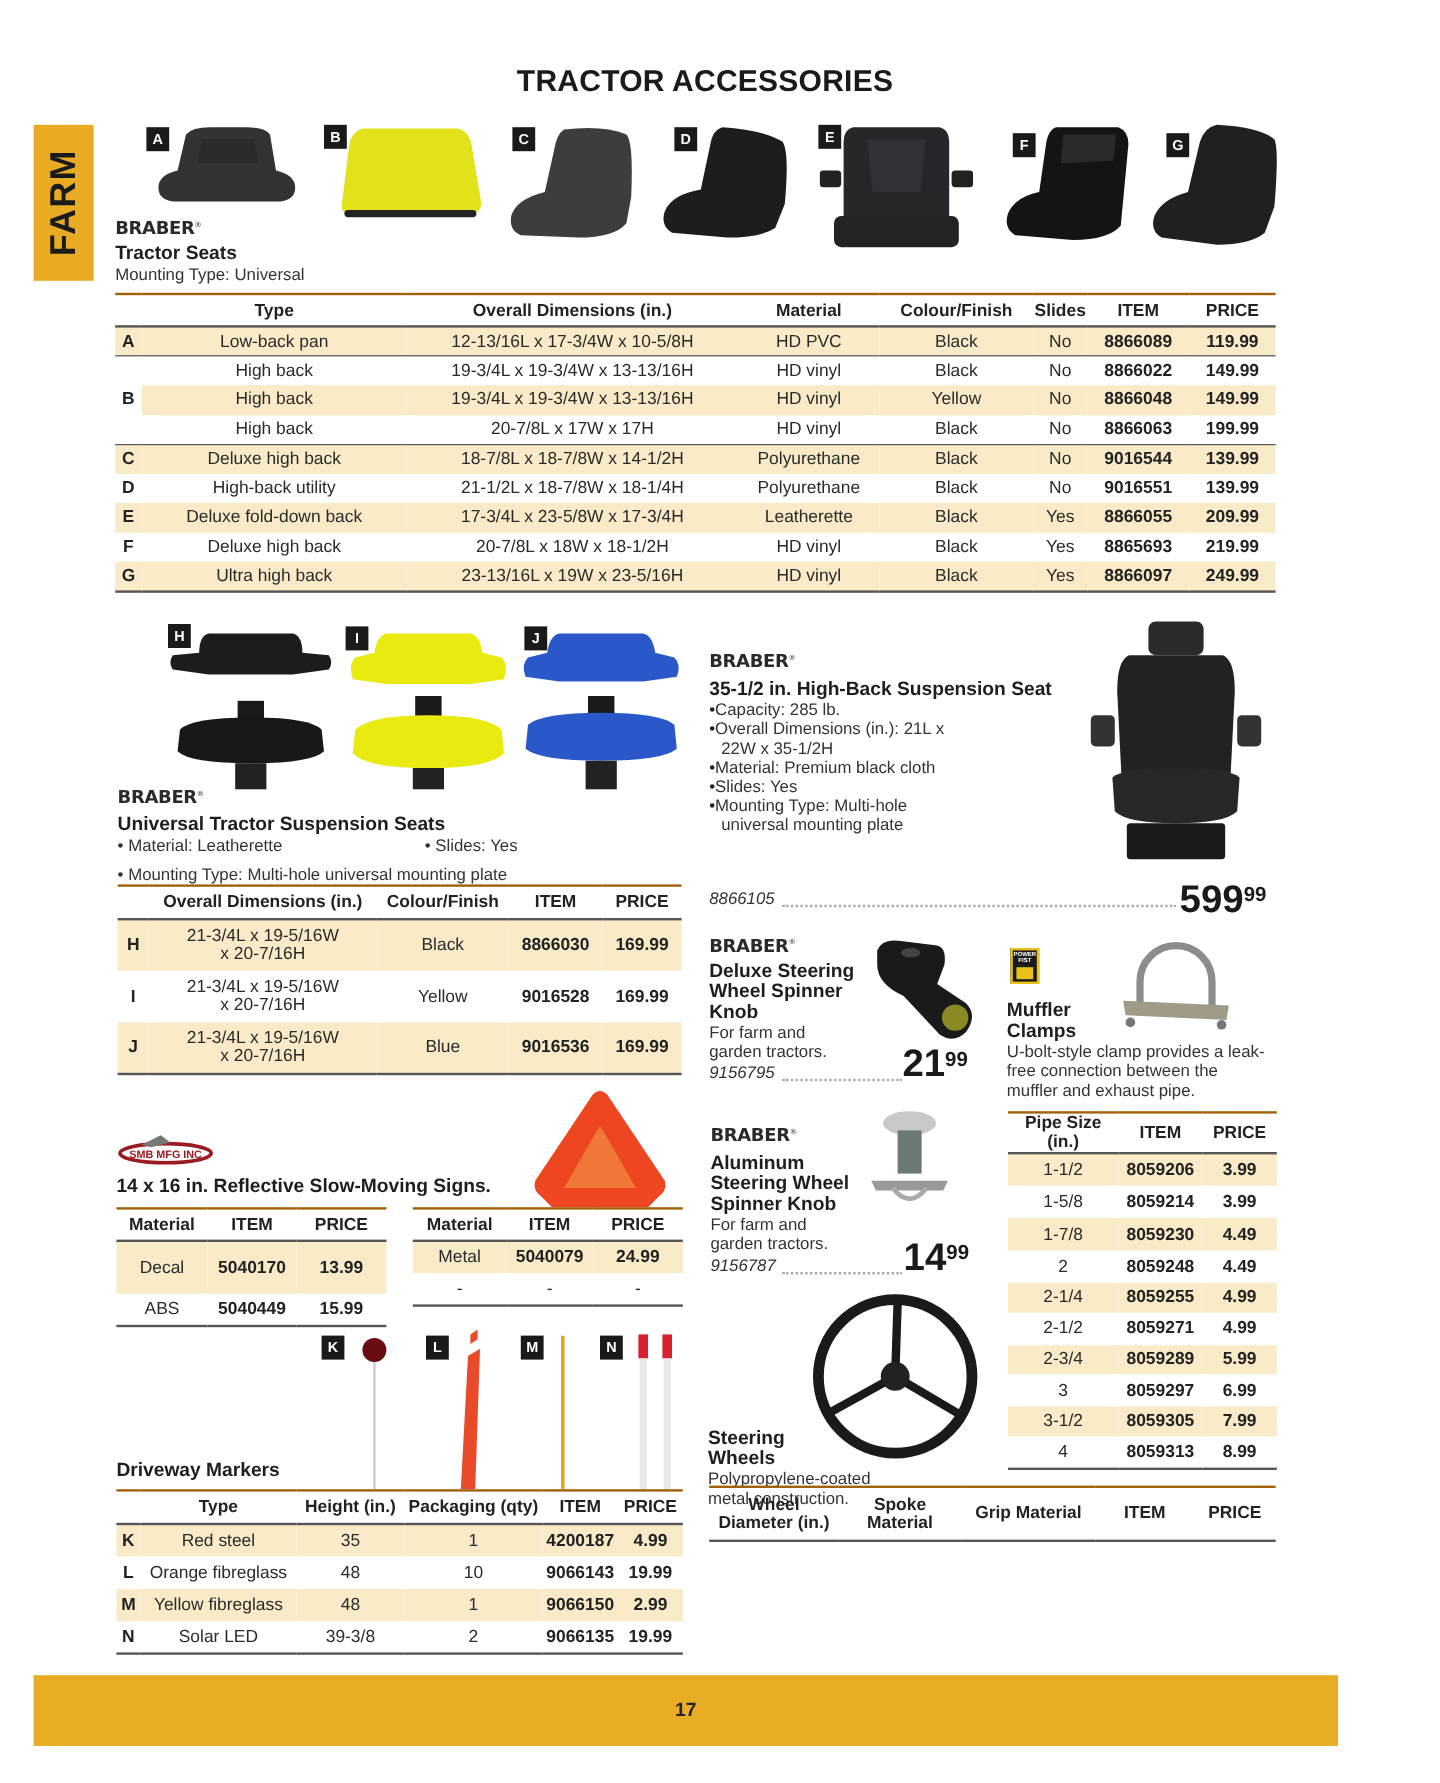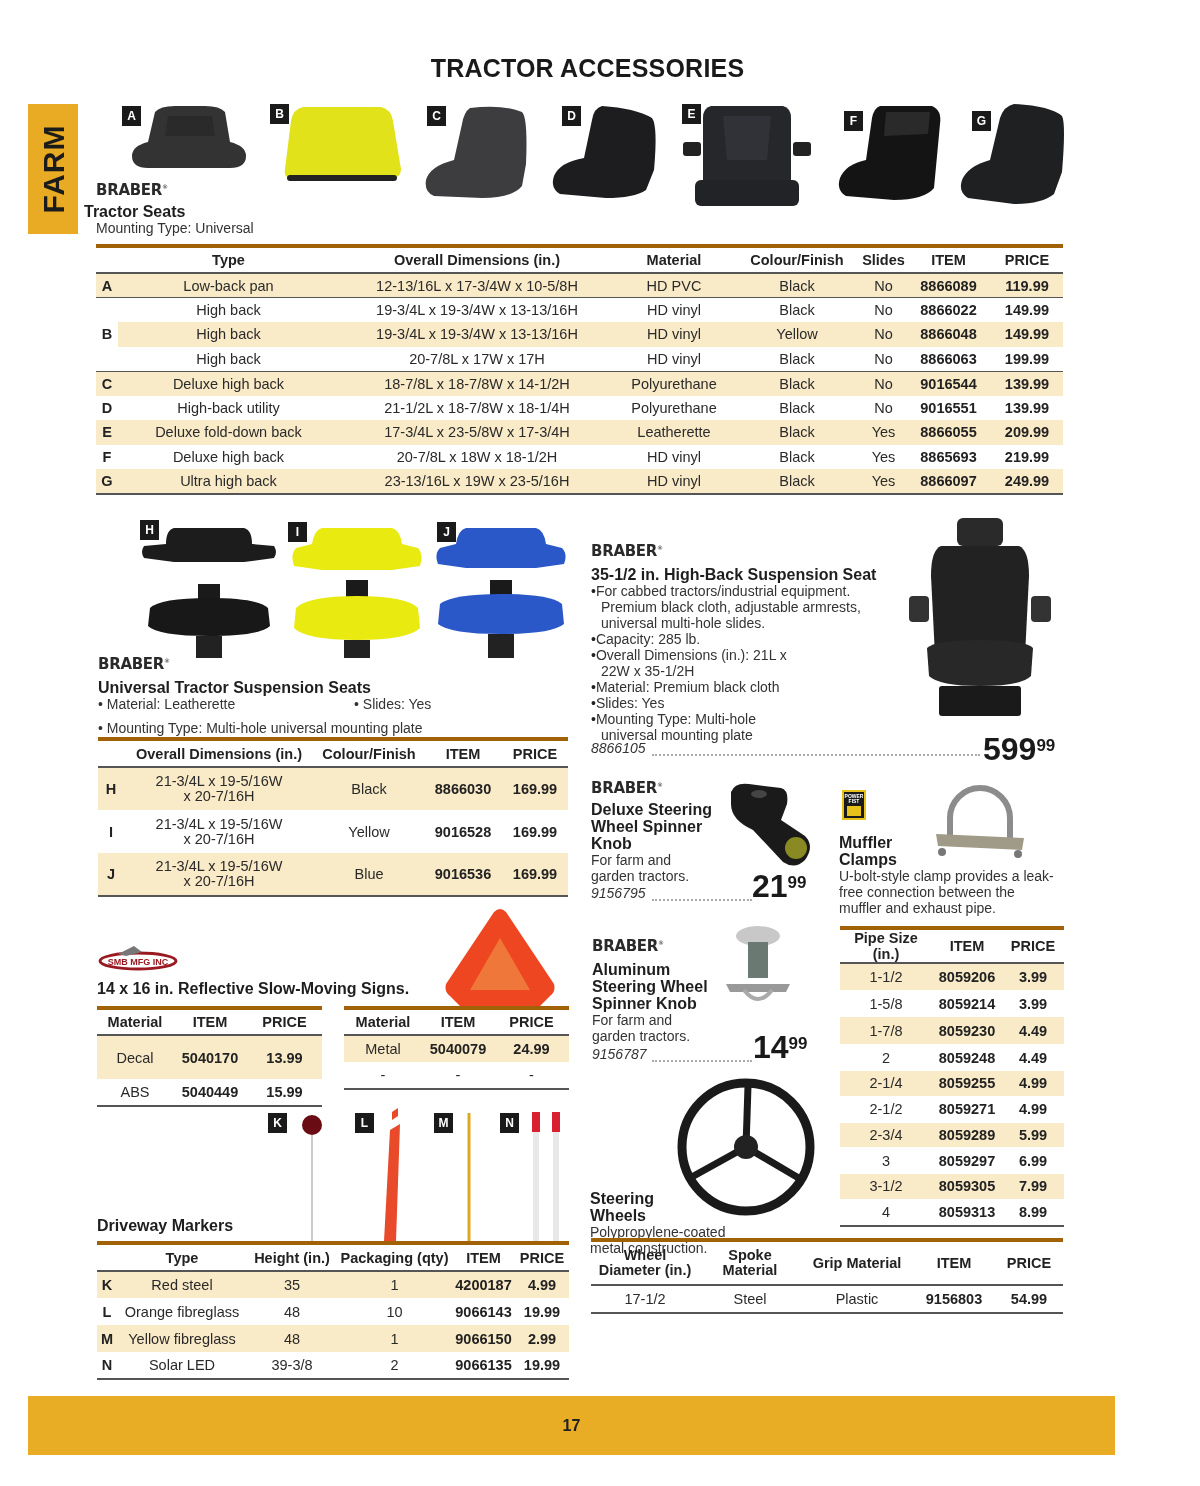--- a/index.html
+++ b/index.html
@@ -11,21 +11,21 @@
   .letter{background:#1a1a1a;color:#fff;font-size:12px;font-weight:bold;width:19px;height:20px;display:flex;align-items:center;justify-content:center}
   .brand{font-family:"DejaVu Sans",sans-serif;font-weight:900;font-size:15px;color:#2a2a2a;letter-spacing:-0.3px}
   .brand sup{font-size:6px;font-weight:normal}
   .ptitle{font-size:16px;font-weight:bold;color:#1e1e1e;line-height:17px}
   .ptext{font-size:14px;color:#333;line-height:16px}
   table{border-collapse:collapse;font-size:14.5px;color:#2a2a2a}
   th{font-weight:bold;color:#222;padding:0;text-align:center}
   td{padding:0;text-align:center;height:24.5px}
   .hl td{background:#faebc8}
   .bold{font-weight:bold;color:#222}
-  .rule-top{border-top:4px solid #a16207}
+  .rule-top{border-top:2px solid #a16207}
   .rule-bot{border-bottom:2px solid #555}
   .sep td{border-top:1.5px solid #555}
   .price-big{font-weight:bold;color:#1a1a1a;font-size:32px;line-height:32px}
   .price-big sup{font-size:17px;vertical-align:top;position:relative;top:-3px}
   .dots{border-bottom:2px dotted #aaa;height:0}
   .footer{left:28px;top:1396px;width:1087px;height:59px;background:#e8ad24;display:flex;align-items:center;justify-content:center;font-weight:bold;font-size:16px;color:#222}
   ul.bul{list-style:none}
   ul.bul li{font-size:14px;line-height:16px;color:#333;padding-left:10px;text-indent:-10px}
   ul.bul li::before{content:"\2022";color:#222}
 </style>
@@ -81,21 +81,21 @@
     </svg>
 </div>
 <div class="abs letter" style="left:972px;top:111px">G</div>
 <div class="abs" style="left:958px;top:102px;width:108px;height:104px">
   <svg width="108" height="104" viewBox="0 0 108 104">
       <path d="M56 2 Q92 4 104 14 Q108 22 104 70 L96 92 Q84 102 56 102 L10 96 Q0 90 4 78 Q10 64 32 58 L42 16 Q46 4 56 2 Z" fill="#1f2022"></path>
     </svg>
 </div>
 
 <div class="abs brand" style="left:96px;top:181px"><span>BRABER</span><sup>®</sup></div>
-<div class="abs ptitle" style="left:84px;top:203px">Tractor Seats</div>
+<div class="abs ptitle" style="left:96px;top:203px">Tractor Seats</div>
 <div class="abs ptext" style="left:96px;top:220px">Mounting Type: Universal</div>
 
 <table class="abs rule-top" style="left:96px;top:244px;width:967px">
   <colgroup>
       <col style="width:22px">
       <col style="width:221px">
       <col style="width:276px">
       <col style="width:118px">
       <col style="width:128px">
       <col style="width:45px">
@@ -289,21 +289,20 @@
         <td>Blue</td>
         <td class="bold">9016536</td>
         <td class="bold">169.99</td>
       </tr>
   </tbody>
 </table>
 
 <div class="abs brand" style="left:591px;top:542px"><span>BRABER</span><sup>®</sup></div>
 <div class="abs ptitle" style="left:591px;top:566px">35-1/2 in. High-Back Suspension Seat</div>
 <ul class="abs bul" style="left:591px;top:583px;width:300px">
-  <li>For cabbed tractors/industrial equipment. Premium black cloth, adjustable armrests, universal multi-hole slides.</li>
   <li>Capacity: 285 lb.</li>
   <li style="width:200px">Overall Dimensions (in.): 21L x 22W x 35-1/2H</li>
   <li>Material: Premium black cloth</li>
   <li>Slides: Yes</li>
   <li style="width:200px">Mounting Type: Multi-hole universal mounting plate</li>
 </ul>
 <div class="abs" style="left:905px;top:516px;width:150px;height:210px">
   <svg width="150" height="210" viewBox="0 0 150 210">
       <rect x="52" y="2" width="46" height="28" rx="6" fill="#2a2a2a"></rect>
       <path d="M36 30 L114 30 Q124 34 124 60 L120 140 L30 140 L26 60 Q26 34 36 30 Z" fill="#222"></path>
@@ -451,27 +450,20 @@
   <thead>
       <tr style="height:45px;border-bottom:2px solid #555;line-height:15px">
     <th style="padding:0 6px">Wheel Diameter (in.)</th>
     <th style="padding:0 20px">Spoke Material</th>
     <th>Grip Material</th>
     <th>ITEM</th>
     <th>PRICE</th>
   </tr>
     </thead>
   <tbody class="rule-bot">
-    <tr style="height:28px">
-        <td>17-1/2</td>
-        <td>Steel</td>
-        <td>Plastic</td>
-        <td class="bold">9156803</td>
-        <td class="bold">54.99</td>
-      </tr>
   </tbody>
 </table>
 
 <div class="abs" style="left:98px;top:944px;width:80px;height:28px">
   <svg width="80" height="28" viewBox="0 0 80 28">
       <ellipse cx="40" cy="17" rx="38" ry="8" fill="none" stroke="#9a1a22" stroke-width="3"></ellipse>
       <text x="40" y="21" font-size="9" font-weight="bold" fill="#9a1a22" text-anchor="middle" font-family="Liberation Sans, sans-serif">SMB MFG INC</text>
       <path d="M20 10 L36 2 L44 8 L28 12 Z" fill="#777"></path>
     </svg>
 </div>

